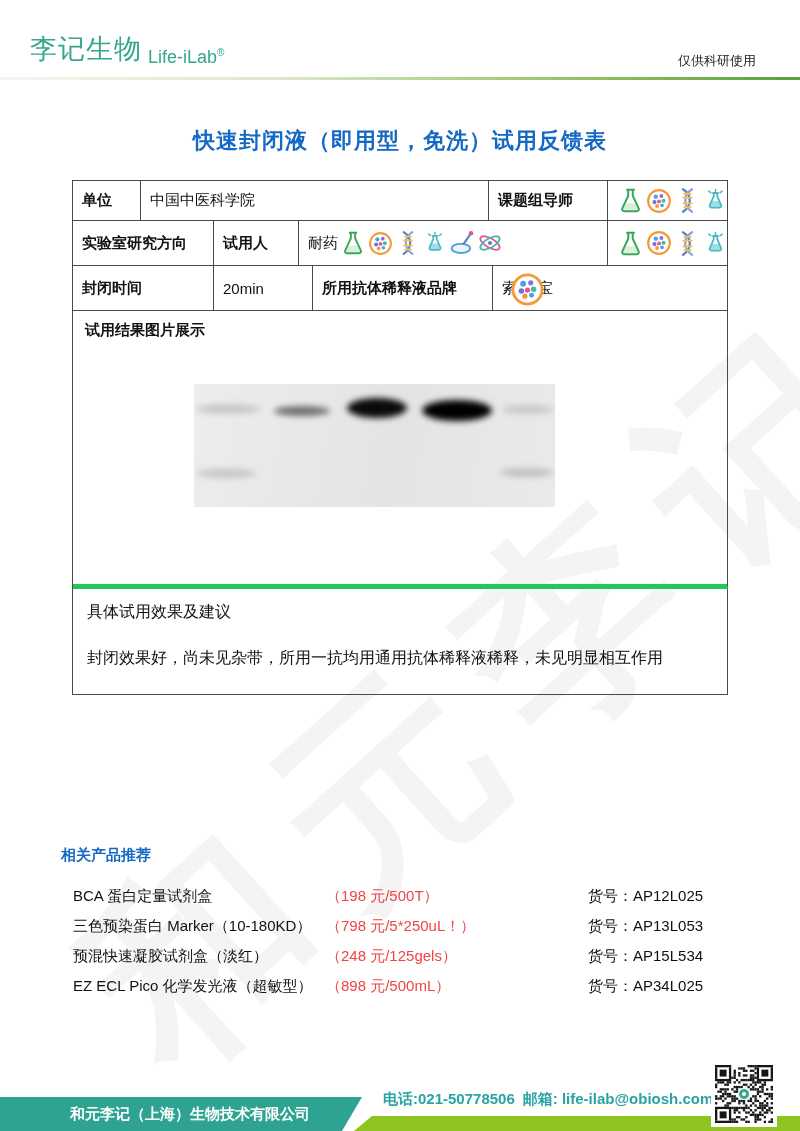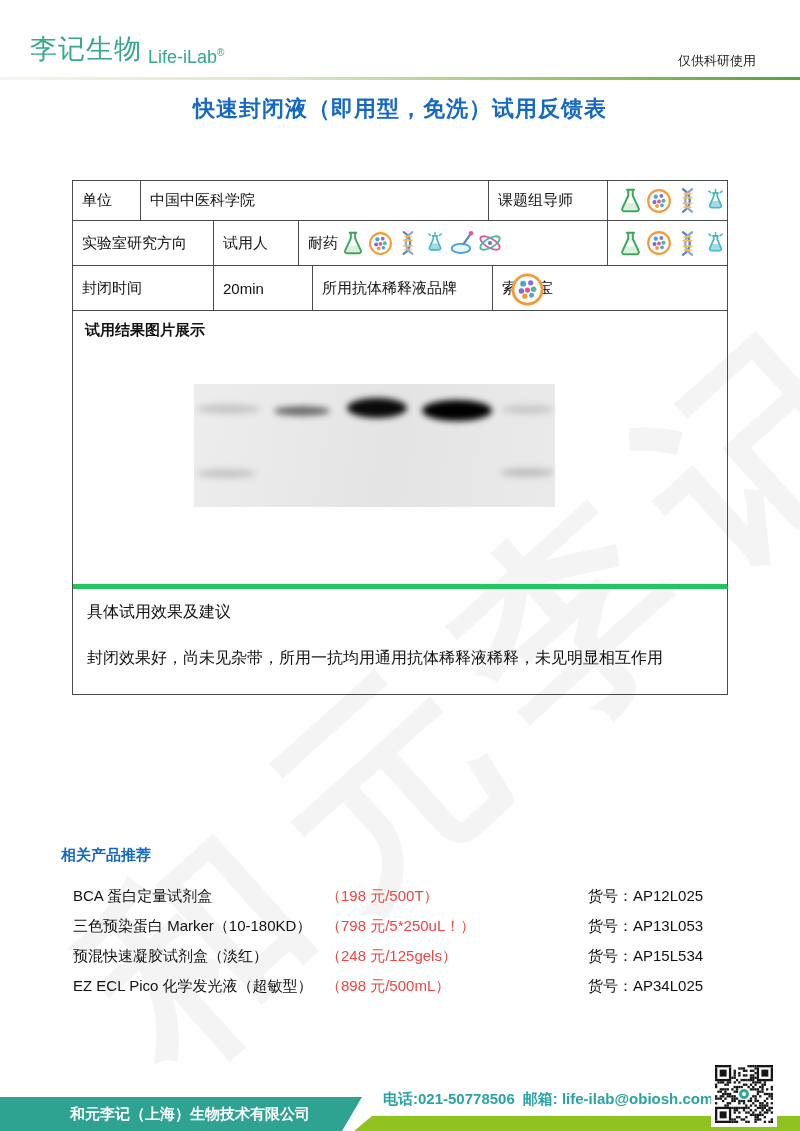--- a/index.html
+++ b/index.html
@@ -14,29 +14,29 @@
     color:rgba(40,40,40,0.05); transform:rotate(-42deg); transform-origin:0 0;
   }
   
   .logo-cn { position:absolute; left:30px; top:31px; font-size:27px; font-weight:normal; color:#35a78d; letter-spacing:1px; z-index:2; }
   .logo-en { position:absolute; left:148px; top:47px; font-size:18px; color:#35a78d; z-index:2; }
   .logo-en sup { font-size:10px; }
   .usage-note { position:absolute; right:44px; top:52px; font-size:13px; color:#222; z-index:2;margin-left:40px; }
   .divider { position:absolute; left:0; top:77px; width:100%; height:3px; z-index:2;
     background:linear-gradient(90deg,#f3f6ef 0%,#dce8c9 35%,#8fbf5e 75%,#57a13d 100%); }
   
-  .title { position:absolute; left:0; top:94px; width:100%; text-align:center;
+  .title { position:absolute; left:0; top:126px; width:100%; text-align:center;
     font-size:22px; font-weight:bold; color:#1569c4; letter-spacing:1px; z-index:2; }
   
   .form-table { position:absolute; left:72px; top:180px; width:655px; z-index:1;
     border-left:1px solid #4a4a4a; border-top:1px solid #4a4a4a; font-size:15px; }
   .t-row { display:flex; }
   .t-cell { border-right:1px solid #4a4a4a; border-bottom:1px solid #4a4a4a;
     box-sizing:border-box; display:flex; align-items:center; padding:0 9px; overflow:hidden; }
-  .lbl { font-weight:normal; }
+  .lbl { font-weight:bold; }
   .r1 .t-cell { height:40px; } .r2 .t-cell { height:45px; } .r3 .t-cell { height:45px; }
   .w68{width:68px} .w348{width:348px} .w119{width:119px} .w120{width:120px}
   .w141{width:141px} .w309{width:309px} .w85{width:85px}
   .w99{width:99px} .w180{width:180px} .w235{width:235px}
   .icon-strip { display:flex; align-items:center; gap:2px; }
   .icon-strip svg { flex:0 0 auto; }
   .brand-val { display:flex; align-items:center; }
   .brand-val .mask-icon { margin:0 -7px; position:relative; top:1px; }
   
   .result-cell { height:278px; border-right:1px solid #4a4a4a; border-bottom:5px solid #22c55e;

